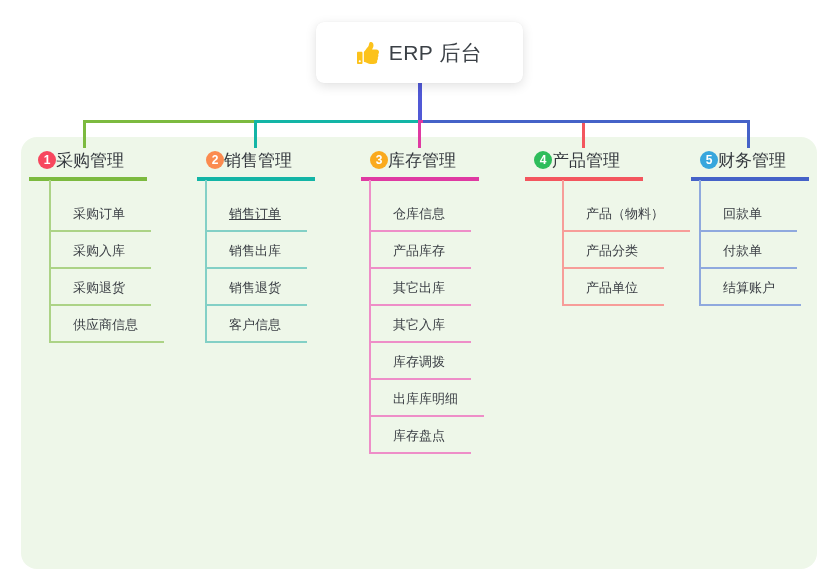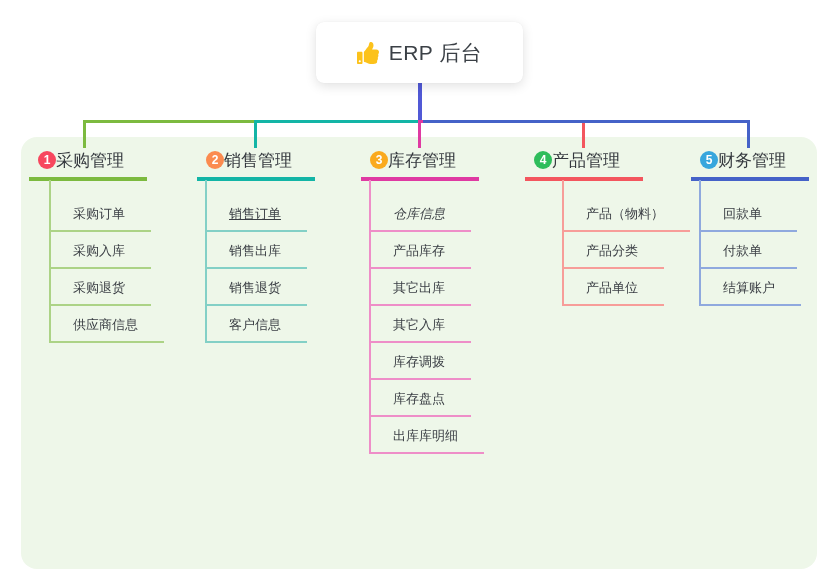--- a/index.html
+++ b/index.html
@@ -92,27 +92,27 @@
         <li class="child-node" style="border-bottom: 2px solid rgb(131, 208, 198);">销售出库</li>
         <li class="child-node" style="border-bottom: 2px solid rgb(131, 208, 198);">销售退货</li>
         <li class="child-node" style="border-bottom: 2px solid rgb(131, 208, 198);">客户信息</li>
       </ul>
       <div class="branch-header" style="left: 370px; top: 148px;">
         <span class="badge" style="background: rgb(250, 170, 30);">3</span>
         <span class="branch-label">库存管理</span>
       </div>
       <div class="branch-underline" style="left: 361px; top: 177px; width: 118px; background: rgb(223, 58, 162);"></div>
       <ul class="child-list" style="left: 369px; top: 180px; border-left: 2px solid rgb(238, 142, 200);">
-        <li class="child-node first" style="border-bottom: 2px solid rgb(238, 142, 200); font-style: italic;">仓库信息</li>
+        <li class="child-node first" style="border-bottom: 2px solid rgb(238, 142, 200);">仓库信息</li>
         <li class="child-node" style="border-bottom: 2px solid rgb(238, 142, 200);">产品库存</li>
         <li class="child-node" style="border-bottom: 2px solid rgb(238, 142, 200);">其它出库</li>
         <li class="child-node" style="border-bottom: 2px solid rgb(238, 142, 200);">其它入库</li>
         <li class="child-node" style="border-bottom: 2px solid rgb(238, 142, 200);">库存调拨</li>
+        <li class="child-node" style="border-bottom: 2px solid rgb(238, 142, 200);">出库库明细</li>
         <li class="child-node" style="border-bottom: 2px solid rgb(238, 142, 200);">库存盘点</li>
-        <li class="child-node" style="border-bottom: 2px solid rgb(238, 142, 200);">出库库明细</li>
       </ul>
       <div class="branch-header" style="left: 534px; top: 148px;">
         <span class="badge" style="background: rgb(46, 189, 91);">4</span>
         <span class="branch-label">产品管理</span>
       </div>
       <div class="branch-underline" style="left: 525px; top: 177px; width: 118px; background: rgb(243, 86, 94);"></div>
       <ul class="child-list" style="left: 562px; top: 180px; border-left: 2px solid rgb(247, 157, 153);">
         <li class="child-node first" style="border-bottom: 2px solid rgb(247, 157, 153);">产品（物料）</li>
         <li class="child-node" style="border-bottom: 2px solid rgb(247, 157, 153);">产品分类</li>
         <li class="child-node" style="border-bottom: 2px solid rgb(247, 157, 153);">产品单位</li>

